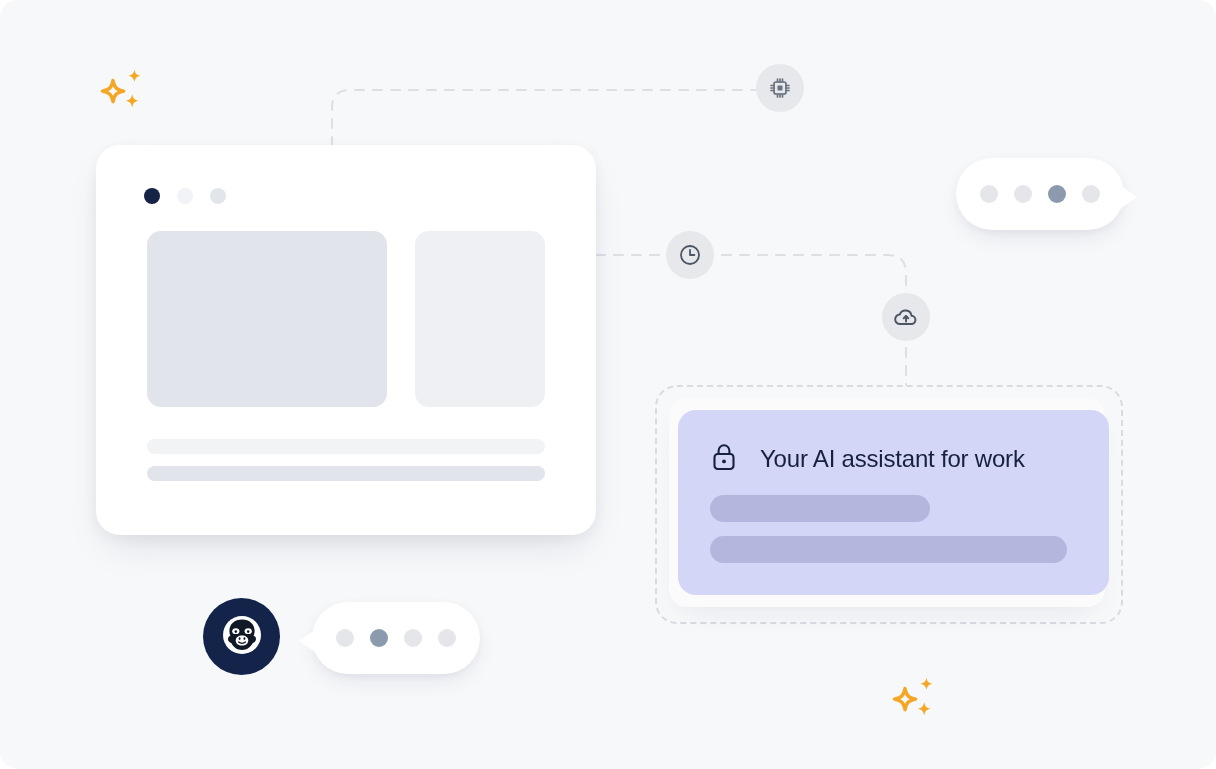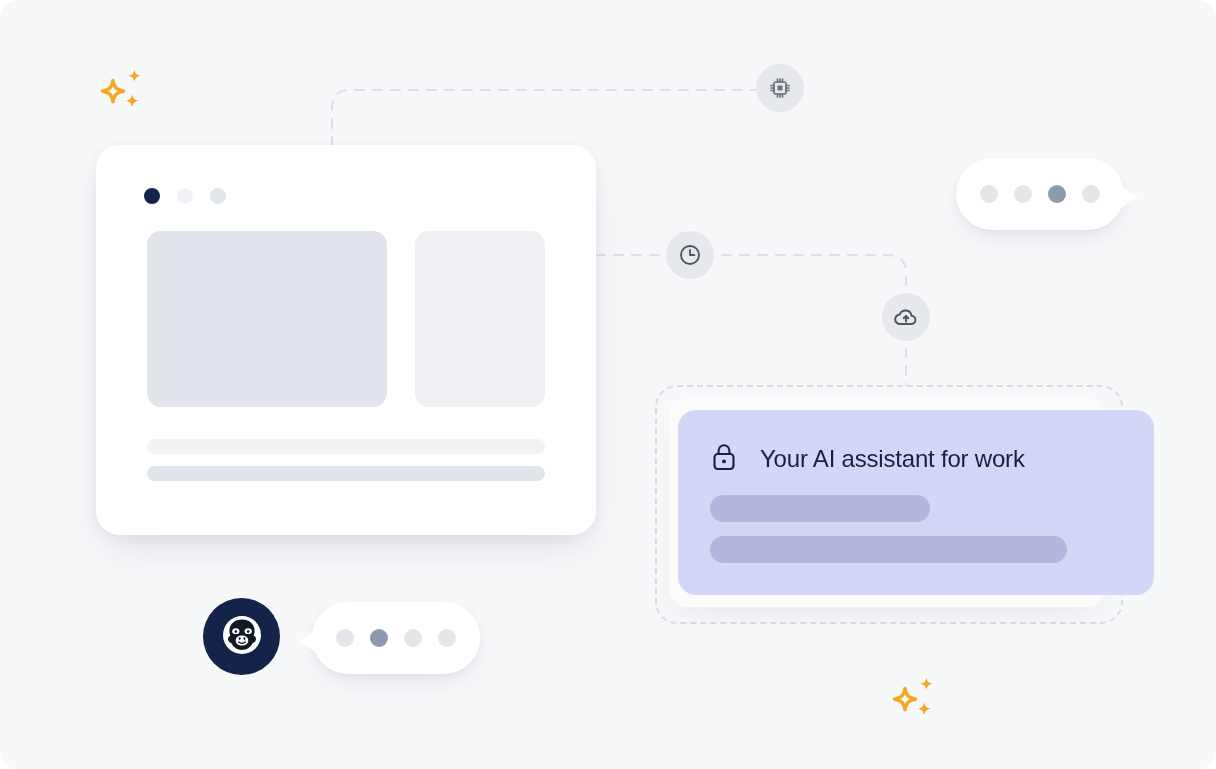--- a/index.html
+++ b/index.html
@@ -152,21 +152,21 @@
     position: absolute;
     left: 669px; top: 398px;
     width: 436px; height: 209px;
     background: #fbfbfc;
     border-radius: 18px;
     box-shadow: 0 14px 32px -14px rgba(23,32,64,0.10);
   }
   #assistant-card {
     position: absolute;
     left: 678px; top: 410px;
-    width: 476px; height: 185px;
+    width: 431px; height: 185px;
     background: #d4d6f7;
     border-radius: 18px;
   }
   .assistant-head {
     position: absolute;
     left: 32px; top: 32px;
     display: flex;
     align-items: center;
     gap: 22px;
   }

